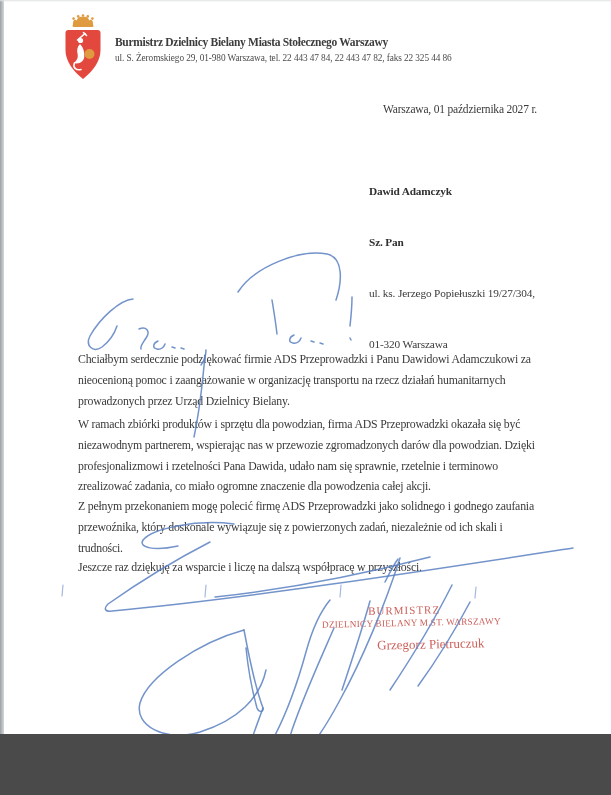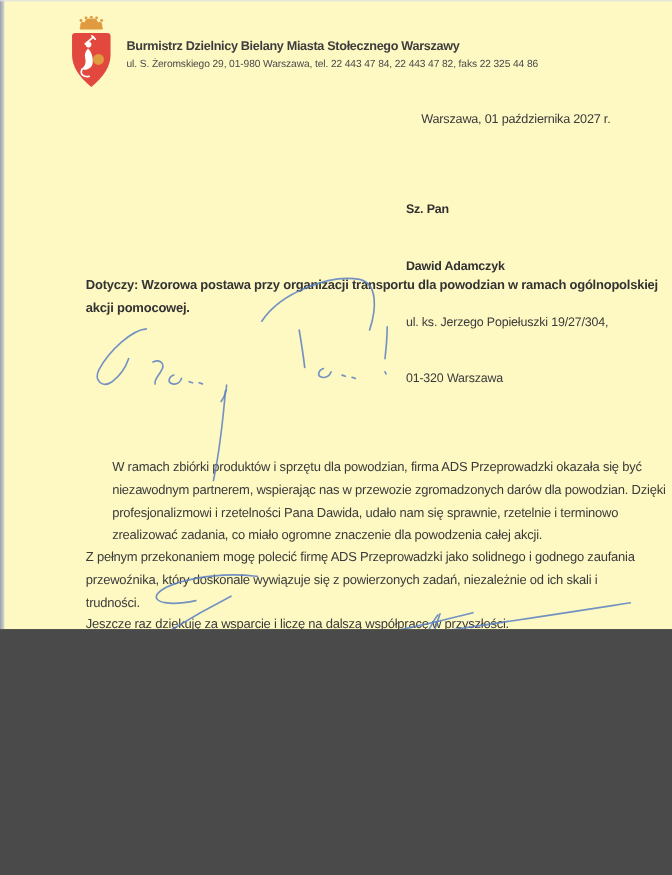--- a/index.html
+++ b/index.html
@@ -1,21 +1,21 @@
 <!DOCTYPE html>
 <html lang="pl" style="--ink: #5b80c2; --stamp_red: #c8524b; --crest_red: #e2483d; --crest_gold: #e09a3f; --text: #3a3a3a;"><head>
 <meta charset="utf-8">
 <style>
   html,body{margin:0;padding:0;background:#4a4a4a;}
   .page{
     position:relative;
-    width:611px;height:572px;
-    background:#fef9c3;
+    width:611px;height:734px;
+    background:#ffffff;
     overflow:hidden;
-    font-family:Liberation Sans, sans-serif;
+    font-family:Liberation Serif, serif;
     color:var(--text,#3a3a3a);
     margin:0 auto;
   }
   .scan-edge-left{
     position:absolute;left:0;top:0;bottom:0;width:4px;
     background:linear-gradient(90deg,#9aa0a4,#d6d8d9);
   }
   .scan-edge-top{
     position:absolute;left:0;top:0;right:0;height:2px;
     background:linear-gradient(180deg,#dfe1e2,rgba(255,255,255,0));
@@ -44,21 +44,21 @@
     position:absolute;left:78px;top:249px;
     font-size:11.8px;font-weight:bold;color:#333;
     line-height:21px;letter-spacing:-0.2px;white-space:pre;
   }
   .para{
     position:absolute;left:78px;
     font-size:11.8px;line-height:20.8px;letter-spacing:-0.2px;
     white-space:pre;color:#3a3a3a;
   }
   .para-1{top:349px;}
-  .para-2{top:414px;margin-left:24px;}
+  .para-2{top:414px;}
   .para-3{top:496px;}
   .para-4{top:557px;}
   .overlay{position:absolute;left:0;top:0;width:611px;height:795px;pointer-events:none;}
   .ink{fill:none;stroke:var(--ink,#5b80c2);stroke-width:1.5;stroke-linecap:round;opacity:0.85;}
   .ink-thin{fill:none;stroke:var(--ink,#5b80c2);stroke-width:1.2;stroke-linecap:round;opacity:0.55;}
   .stamp{
     position:absolute;left:322px;top:604px;width:165px;
     text-align:center;color:var(--stamp_red,#c8524b);
     transform:rotate(-1.2deg);opacity:0.92;
   }
@@ -102,29 +102,30 @@
     </svg>
     <div class="letterhead-text">
       <div class="lh-title">Burmistrz Dzielnicy Bielany Miasta Stołecznego Warszawy</div>
       <div class="lh-line">ul. S. Żeromskiego 29, 01-980 Warszawa, tel. 22 443 47 84, 22 443 47 82, faks 22 325 44 86</div>
     </div>
   </div>
 
   <div class="date-line">Warszawa, 01 października 2027 r.</div>
 
   <div class="recipient">
+    <div class="bold">Dawid Adamczyk</div>
     <div class="bold">Sz. Pan</div>
-    <div class="bold">Dawid Adamczyk</div>
     <div>ul. ks. Jerzego Popiełuszki 19/27/304,</div>
     <div>01-320 Warszawa</div>
   </div>
 
-  <div class="subject">Dotyczy: Wzorowa postawa przy organizacji transportu dla powodzian w ramach ogólnopolskiej
-akcji pomocowej.</div>
 
+  <div class="para para-1">Chciałbym serdecznie podziękować firmie ADS Przeprowadzki i Panu Dawidowi Adamczukowi za
+nieocenioną pomoc i zaangażowanie w organizację transportu na rzecz działań humanitarnych
+prowadzonych przez Urząd Dzielnicy Bielany.</div>
   <div class="para para-2">W ramach zbiórki produktów i sprzętu dla powodzian, firma ADS Przeprowadzki okazała się być
 niezawodnym partnerem, wspierając nas w przewozie zgromadzonych darów dla powodzian. Dzięki
 profesjonalizmowi i rzetelności Pana Dawida, udało nam się sprawnie, rzetelnie i terminowo
 zrealizować zadania, co miało ogromne znaczenie dla powodzenia całej akcji.</div>
   <div class="para para-3">Z pełnym przekonaniem mogę polecić firmę ADS Przeprowadzki jako solidnego i godnego zaufania
 przewoźnika, który doskonale wywiązuje się z powierzonych zadań, niezależnie od ich skali i
 trudności.</div>
   <div class="para para-4">Jeszcze raz dziękuję za wsparcie i liczę na dalszą współpracę w przyszłości.</div>
 
   <div class="stamp">

